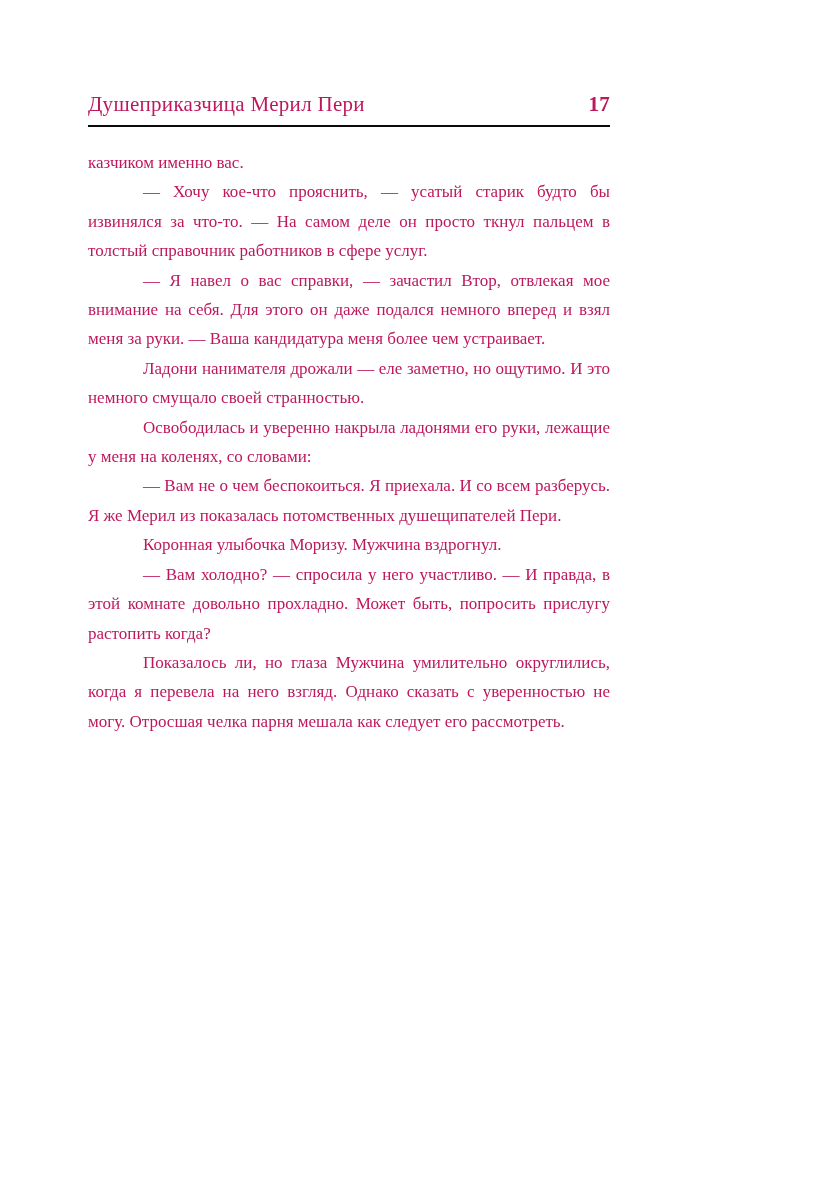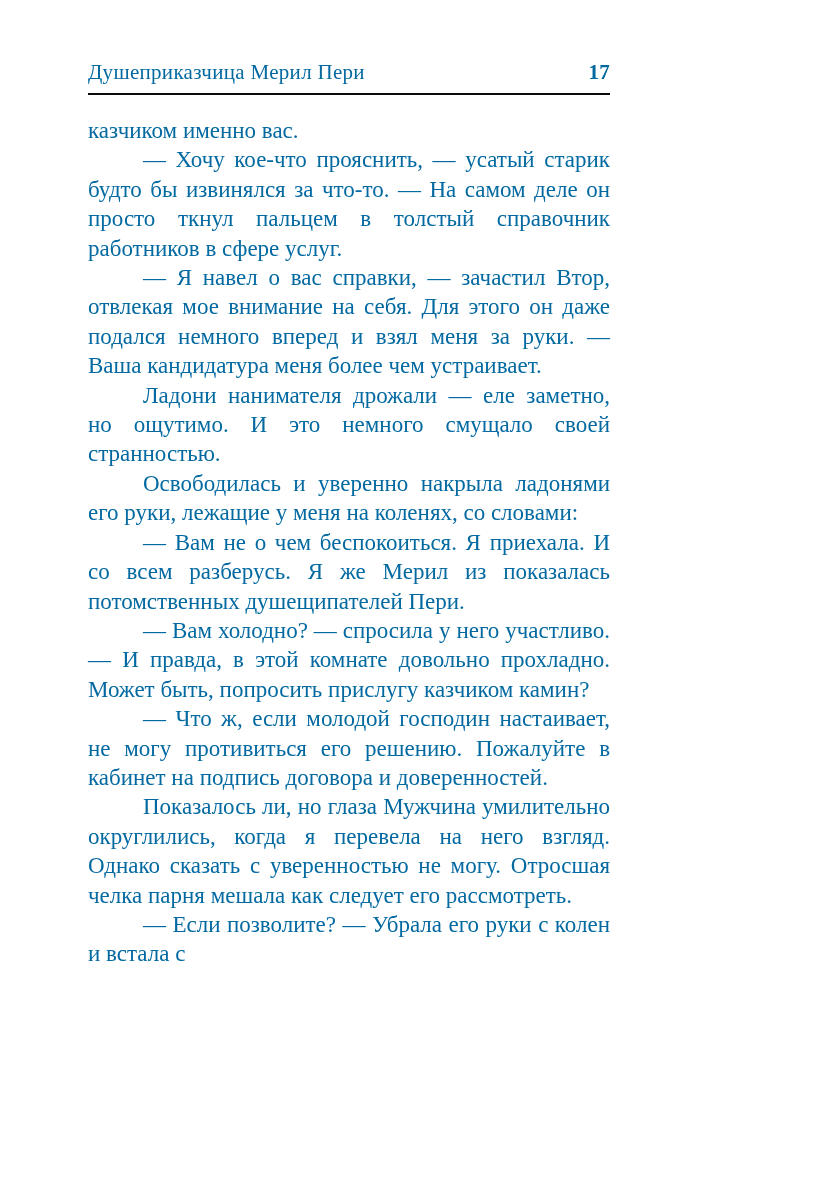--- a/index.html
+++ b/index.html
@@ -6,45 +6,46 @@
     margin: 0;
     padding: 0;
     background: #ffffff;
   }
   .page {
     position: relative;
     width: 697px;
     height: 1190px;
     background: #ffffff;
     box-sizing: border-box;
-    padding: 60px 87px 0 88px;
-    color: #0369a1;
+    padding: 44px 87px 0 88px;
+    color: #be185d;
     font-family: "Liberation Serif", "DejaVu Serif", serif;
     overflow: hidden;
   }
   .running-head {
     display: flex;
     justify-content: space-between;
     align-items: baseline;
     font-size: 21px;
     line-height: 24px;
     letter-spacing: 0.3px;
     padding-bottom: 9px;
     border-bottom: 2px solid #0a0a0a;
   }
   .running-title {
     font-weight: normal;
   }
   .page-number {
     font-weight: bold;
     font-size: 21px;
+    margin-top: 48px;
   }
   .body-text {
     margin-top: 21px;
-    font-size: 23px;
+    font-size: 17px;
     line-height: 29.4px;
     text-align: justify;
     hyphens: auto;
     -webkit-hyphens: auto;
   }
   .para {
     margin: 0;
     text-indent: 55px;
   }
   .para.no-indent {
@@ -59,18 +60,17 @@
     <span class="running-title">Душеприказчица Мерил Пери</span>
     <span class="page-number">17</span>
   </header>
   <main class="body-text">
     <p class="para no-indent">казчиком именно вас.</p>
     <p class="para">— Хочу кое-что прояснить, — усатый старик будто бы извинялся за что-то. — На самом деле он просто ткнул пальцем в толстый справочник работников в сфере услуг.</p>
     <p class="para">— Я навел о вас справки, — зачастил Втор, отвлекая мое внимание на себя. Для этого он даже подался немного вперед и взял меня за руки. — Ваша кандидатура меня более чем устраивает.</p>
     <p class="para">Ладони нанимателя дрожали — еле заметно, но ощутимо. И это немного смущало своей странностью.</p>
     <p class="para">Освободилась и уверенно накрыла ладонями его руки, лежащие у меня на коленях, со словами:</p>
     <p class="para">— Вам не о чем беспокоиться. Я приехала. И со всем разберусь. Я же Мерил из показалась потомственных душещипателей Пери.</p>
-    <p class="para">— Вам холодно? — спросила у него участливо. — И правда, в этой комнате довольно прохладно. Может быть, попросить прислугу казчиком камин?</p>
-    <p class="para">— Что ж, если молодой господин настаивает, не могу противиться его решению. Пожалуйте в кабинет на подпись договора и доверенностей.</p>
+    <p class="para">Коронная улыбочка Моризу. Мужчина вздрогнул.</p>
+    <p class="para">— Вам холодно? — спросила у него участливо. — И правда, в этой комнате довольно прохладно. Может быть, попросить прислугу растопить когда?</p>
     <p class="para">Показалось ли, но глаза Мужчина умилительно округлились, когда я перевела на него взгляд. Однако сказать с уверенностью не могу. Отросшая челка парня мешала как следует его рассмотреть.</p>
-    <p class="para">— Если позволите? — Убрала его руки с колен и встала с</p>
   </main>
 </div>
 
 </body></html>

